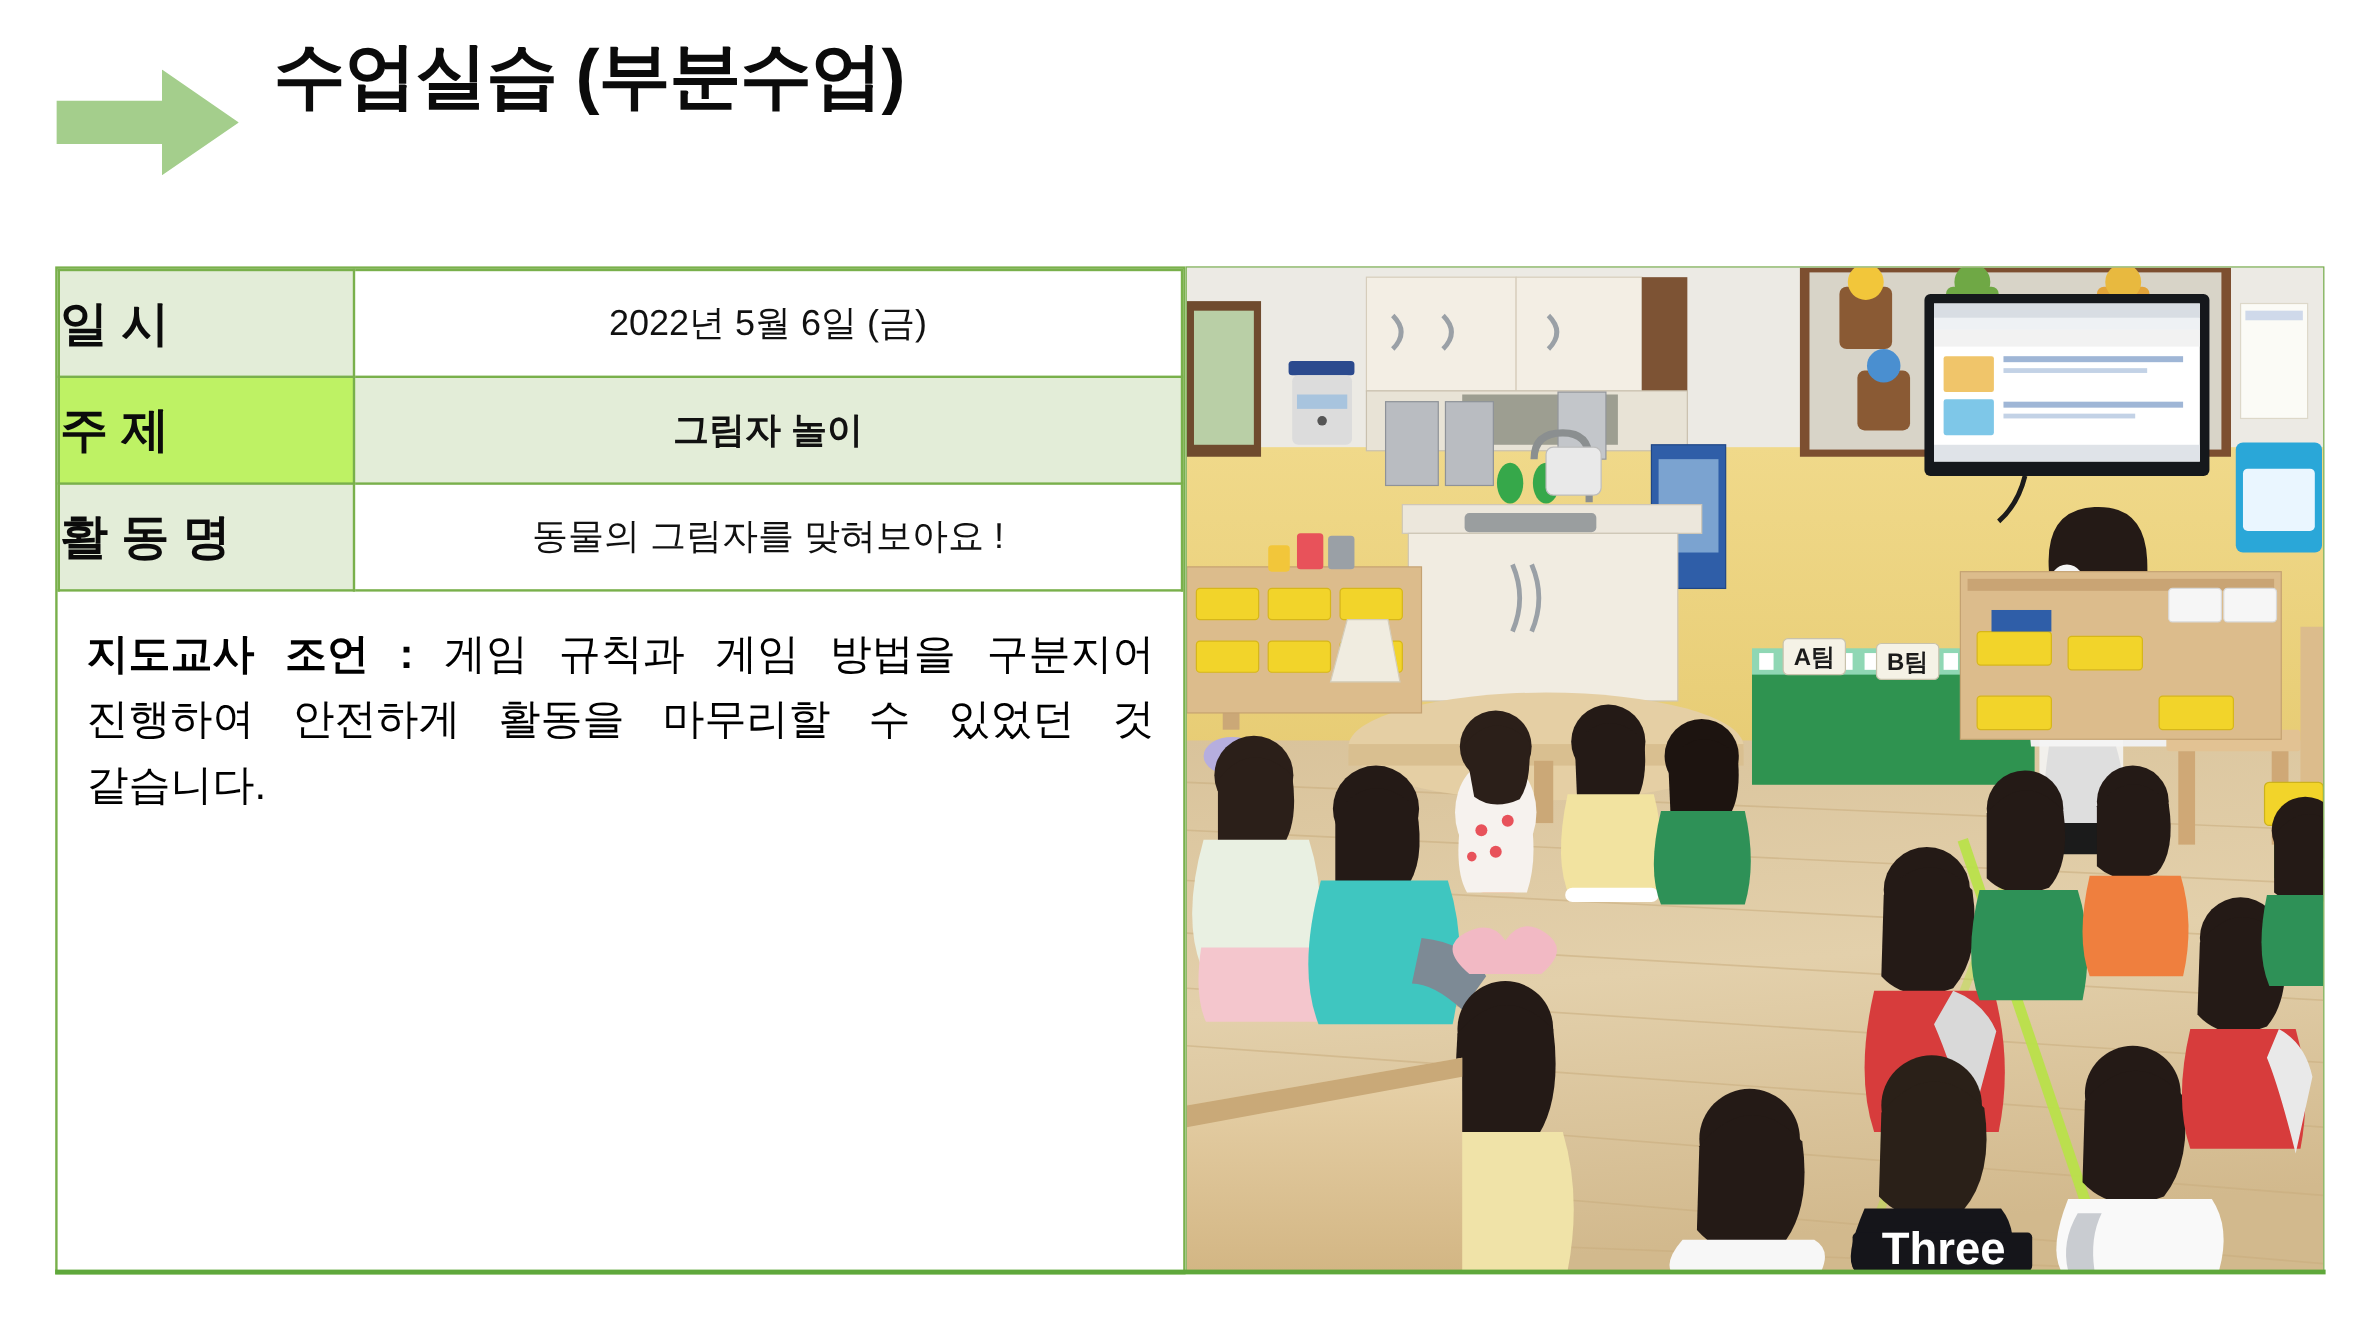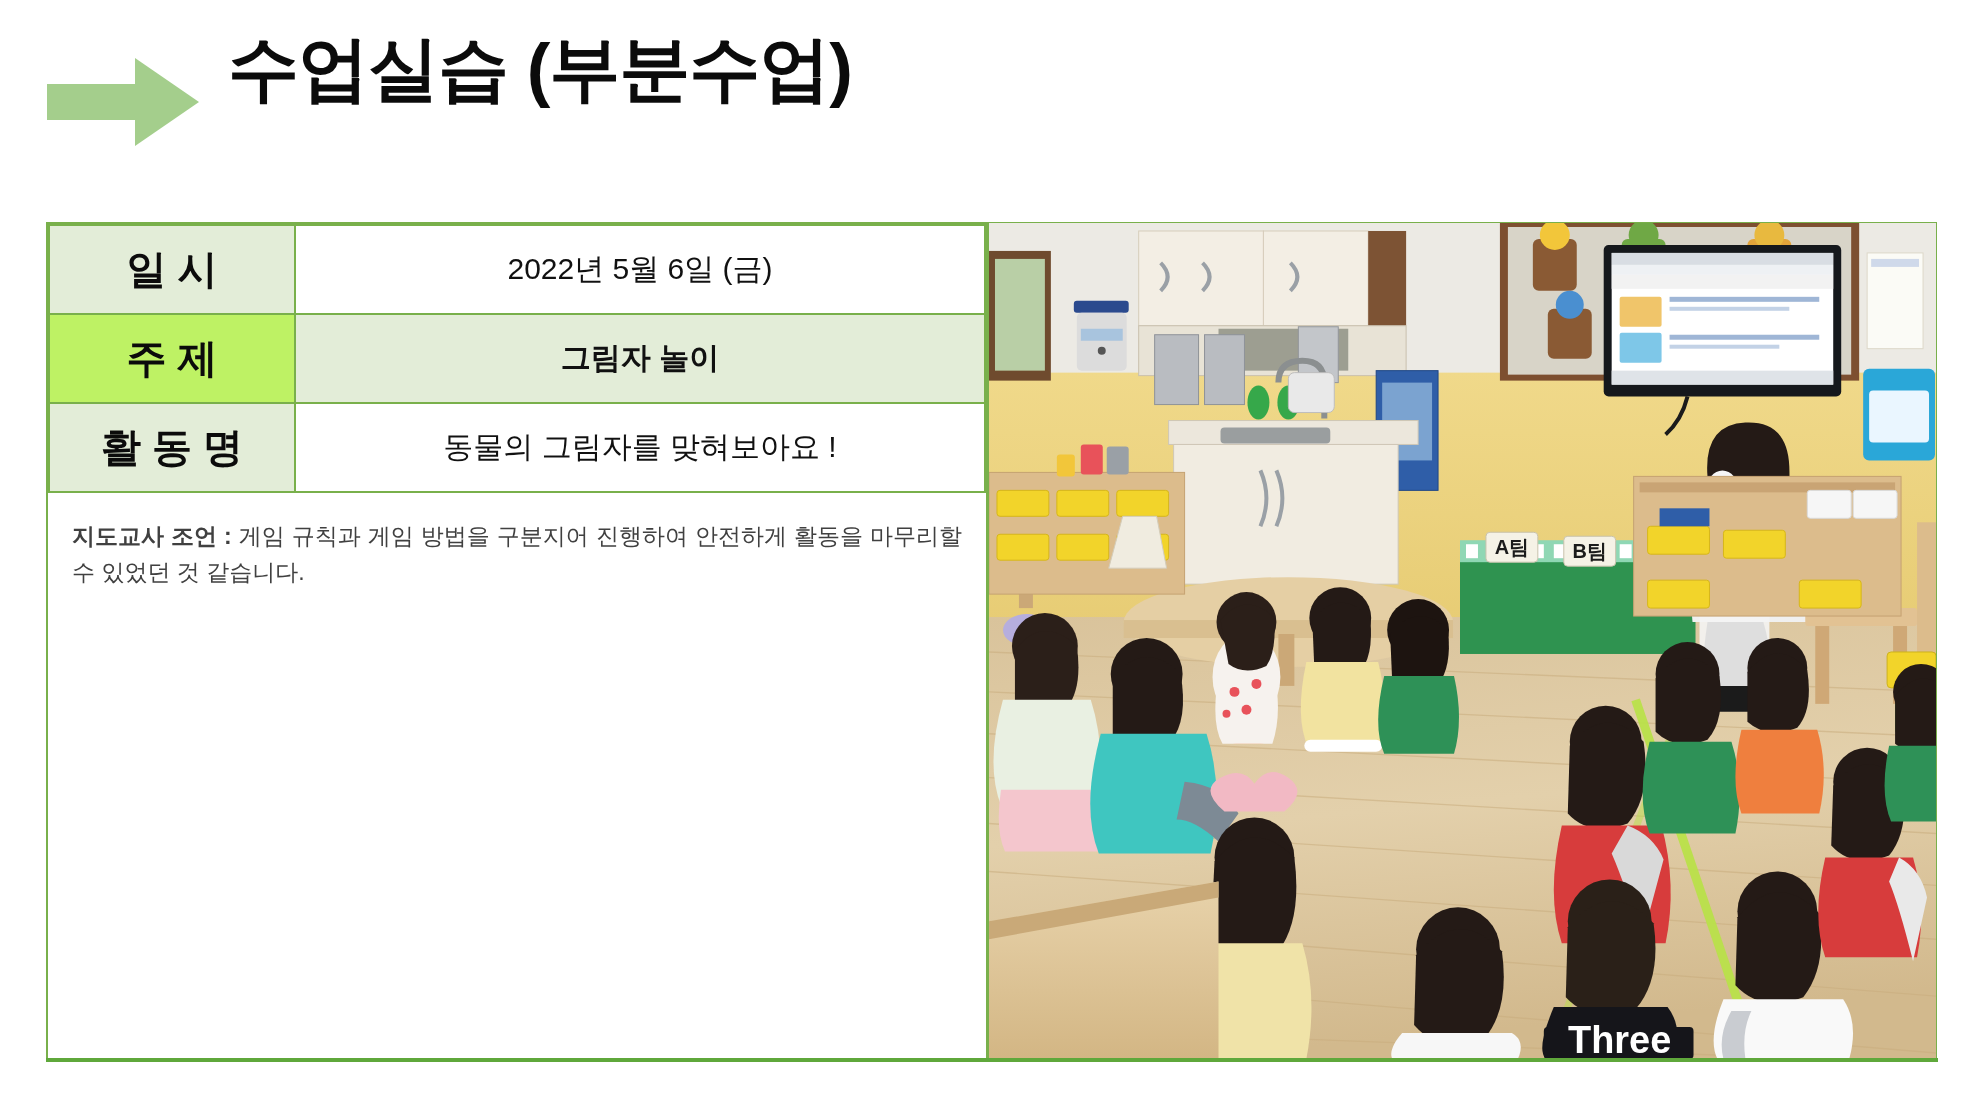--- a/index.html
+++ b/index.html
@@ -15,21 +15,21 @@
   
   .title-row{
     position:absolute;left:0;top:0;width:1978px;height:170px;
   }
   .arrow{
     position:absolute;left:47px;top:58px;width:152px;height:88px;
   }
   .arrow svg{display:block;width:100%;height:100%;}
   .title-text{
     position:absolute;left:228px;top:28px;
-    font-size:71px;font-weight:bold;color:#0b0b0b;
+    font-size:60px;font-weight:bold;color:#0b0b0b;
     letter-spacing:-1px;white-space:nowrap;
     line-height:1.15;
   }
 
   
   .left-panel{
     position:absolute;left:46px;top:222px;width:942px;height:840px;
     box-sizing:border-box;
     border:2px solid #79b04b;
     background:#fff;
@@ -40,41 +40,41 @@
   .info-table tr{height:89px;}
   .info-table td{
     border:2px solid #79b04b;
     padding:0;
     vertical-align:middle;
   }
   .info-table td.label{
     width:244px;
     background:#e3edd8;
     font-size:40px;font-weight:bold;color:#0b0b0b;
-    text-align:center;
+    text-align:left;
     text-decoration:underline;
   }
   .info-table td.label span{
     display:inline-block;
     letter-spacing:0;
   }
   .info-table td.val{
     text-align:center;
     font-size:30px;color:#111;
   }
   .row-a td.val{background:#ffffff;}
   .row-b td.val{background:#e3edd8;font-weight:bold;}
   .row-b td.label{background:#bef264;}
 
   .notes{
     padding:26px 24px 0 24px;
   }
   .note-p{
-    font-size:23px;
-    color:#404040;
+    font-size:35px;
+    color:#000000;
     line-height:1.55;
     margin:0 0 22px 0;
     text-align:justify;
     text-justify:inter-character;
     word-break:keep-all;
   }
   .note-p .note-lead{font-weight:bold;}
 
   
   .photo{

